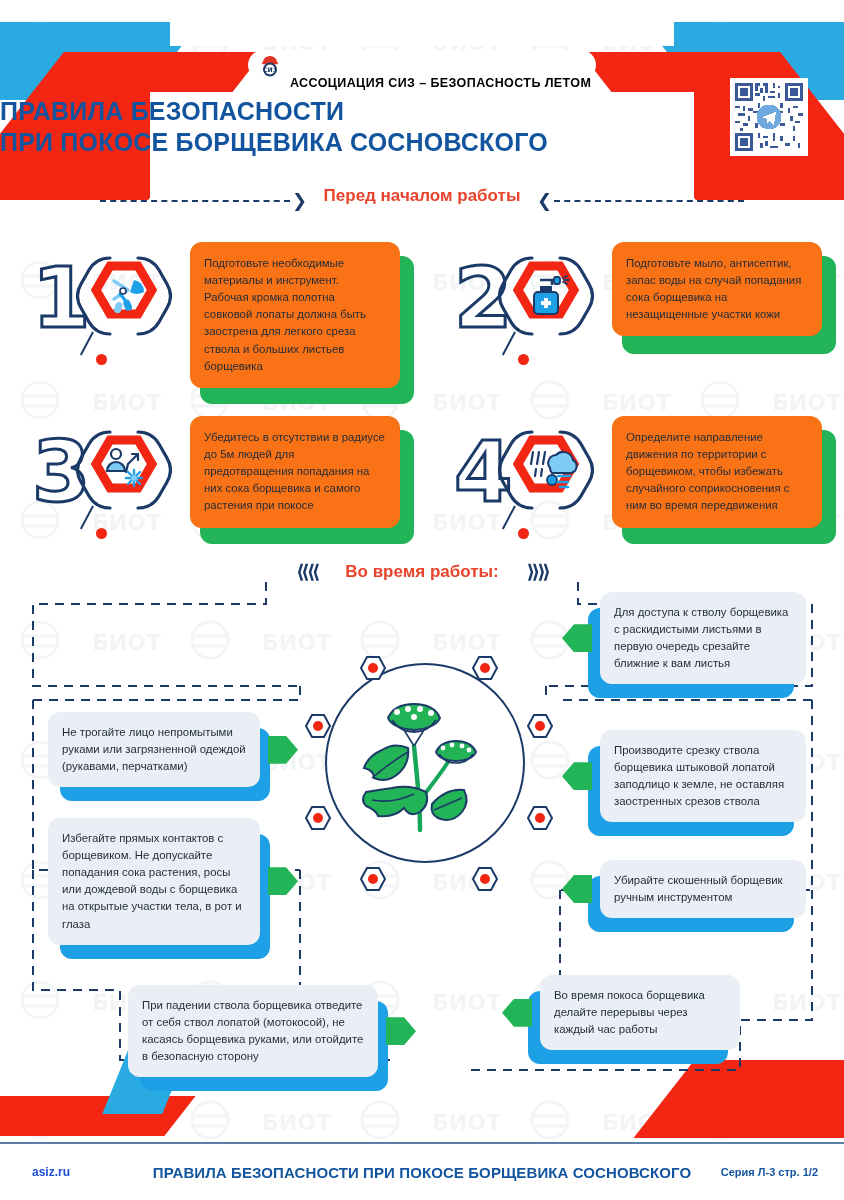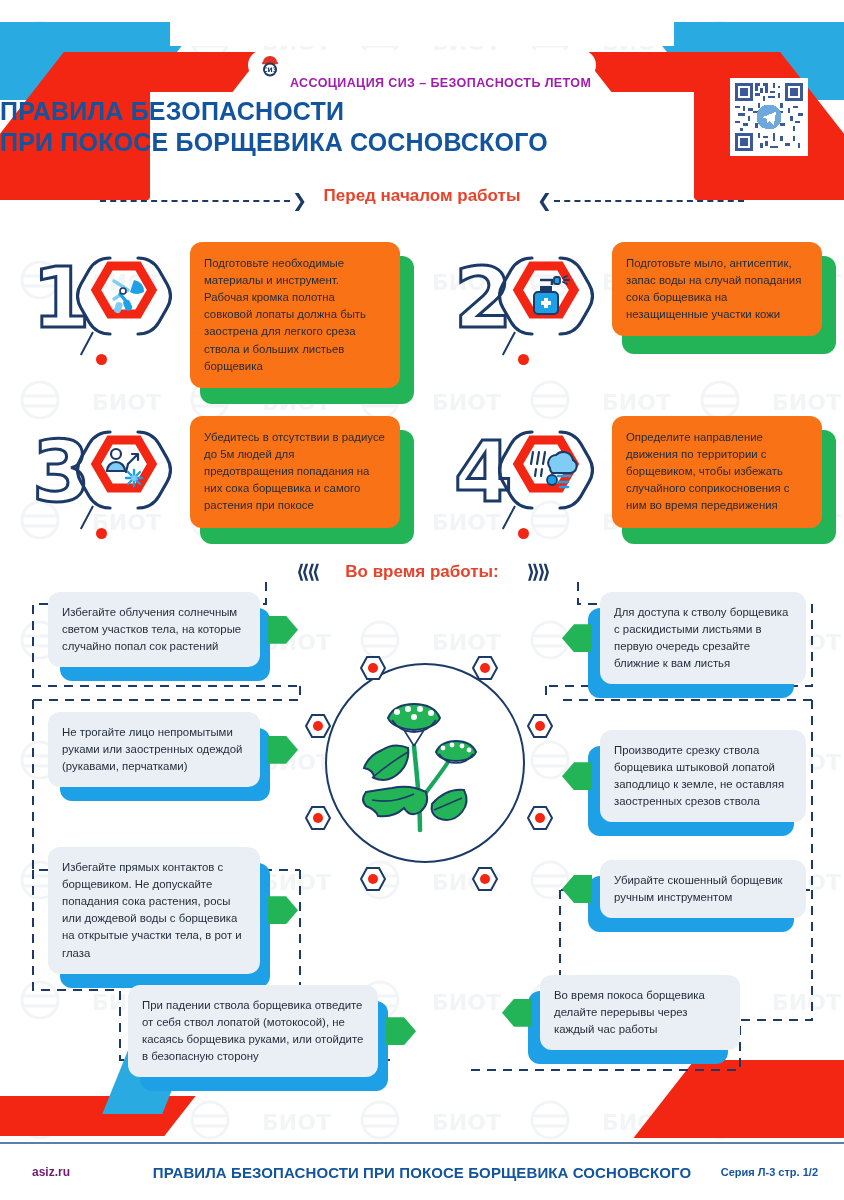--- a/index.html
+++ b/index.html
@@ -32,21 +32,21 @@
   .top-white2{position:absolute;left:150px;top:92px;width:544px;height:110px;background:#fff;}
 
   
   .foot-rule{position:absolute;left:0;bottom:56px;width:844px;height:2px;background:#5b7fa6;}
 
   
   .assoc-pill{position:absolute;left:248px;top:50px;width:348px;height:30px;
               background:#fff;border-radius:15px;display:flex;align-items:center;
               padding:0 10px;box-sizing:border-box;gap:8px;z-index:6;}
   .assoc-logo{width:24px;height:24px;position:relative;flex:0 0 auto;}
-  .assoc-text{font-size:12.5px;font-weight:bold;letter-spacing:.4px;color:#a21caf;
+  .assoc-text{font-size:12.5px;font-weight:bold;letter-spacing:.4px;color:#000000;
               white-space:nowrap;margin-top:36px;}
 
   .main-title{position:absolute;left:0;top:96px;width:844px;text-align:left;
               font-size:25px;font-weight:bold;line-height:1.22;color:#12549e;
               letter-spacing:.2px;z-index:6;}
   .main-title .l2{display:block;}
 
   .qr{position:absolute;right:36px;top:78px;width:78px;height:78px;background:#fff;
       padding:3px;box-sizing:border-box;z-index:7;}
   .qr svg{display:block;}
@@ -95,21 +95,21 @@
   .wcard .card{position:relative;background:#eaeef5;border-radius:12px;
                padding:12px 14px;font-size:11.4px;line-height:1.5;color:#1f2a38;}
   .wcard .gtab{position:absolute;width:30px;height:28px;background:#22B457;top:50%;
                margin-top:-14px;}
   .wcard.left .gtab{right:-38px;clip-path:polygon(0 0,60% 0,100% 50%,60% 100%,0 100%);}
   .wcard.right .gtab{left:-38px;clip-path:polygon(100% 0,40% 0,0 50%,40% 100%,100% 100%);}
 
   
   .footer{position:absolute;left:0;bottom:0;width:844px;height:56px;background:#fff;
           display:flex;align-items:center;z-index:8;}
-  .footer .site{position:absolute;left:32px;font-size:12px;color:#701a75;font-weight:bold;}
+  .footer .site{position:absolute;left:32px;font-size:12px;color:#1d4ed8;font-weight:bold;}
   .footer .ftitle{position:absolute;left:0;right:0;text-align:center;font-size:15px;
                   font-weight:bold;color:#12549e;letter-spacing:.1px;}
   .footer .series{position:absolute;right:26px;font-size:11px;color:#12549e;
                   font-weight:bold;}
 
   
   .wm{position:absolute;inset:0;z-index:0;opacity:.05;pointer-events:none;}
 </style>
 </head>
 <body>
@@ -437,31 +437,26 @@
     <svg width="26" height="26" viewBox="0 0 26 26">
         <path d="M7 2h12l6 11-6 11H7L1 13z" fill="#fff" stroke="#1b3a68" stroke-width="2"></path>
         <circle cx="13" cy="13" r="5" fill="#F22613"></circle>
       </svg></div>
   <div class="hexdot" style="left:472px;top:866px;">
     <svg width="26" height="26" viewBox="0 0 26 26">
         <path d="M7 2h12l6 11-6 11H7L1 13z" fill="#fff" stroke="#1b3a68" stroke-width="2"></path>
         <circle cx="13" cy="13" r="5" fill="#F22613"></circle>
       </svg></div>
 
-  <div class="wcard left" style="left:48px;top:592px;width:212px;">
-    <div class="blue"></div>
-    <div class="card">Избегайте облучения солнечным светом участков тела, на которые случайно попал сок растений</div>
-    <div class="gtab"></div>
-  </div>
   <div class="wcard left" style="left:48px;top:712px;width:212px;">
     <div class="blue"></div>
-    <div class="card">Не трогайте лицо непромытыми руками или заостренных одеждой (рукавами, перчатками)</div>
-    <div class="gtab"></div>
-  </div>
-  <div class="wcard left" style="left:48px;top:818px;width:212px;margin-top:29px;">
+    <div class="card">Не трогайте лицо непромытыми руками или загрязненной одеждой (рукавами, перчатками)</div>
+    <div class="gtab"></div>
+  </div>
+  <div class="wcard left" style="left:48px;top:818px;width:212px;">
     <div class="blue"></div>
     <div class="card">Избегайте прямых контактов с борщевиком. Не допускайте попадания сока растения, росы или дождевой воды с борщевика на открытые участки тела, в рот и глаза</div>
     <div class="gtab"></div>
   </div>
 
   <div class="wcard right" style="left:600px;top:592px;width:206px;">
     <div class="blue" style="left:-12px;right:12px;"></div>
     <div class="card">Для доступа к стволу борщевика с раскидистыми листьями в первую очередь срезайте ближние к вам листья</div>
     <div class="gtab"></div>
   </div>

